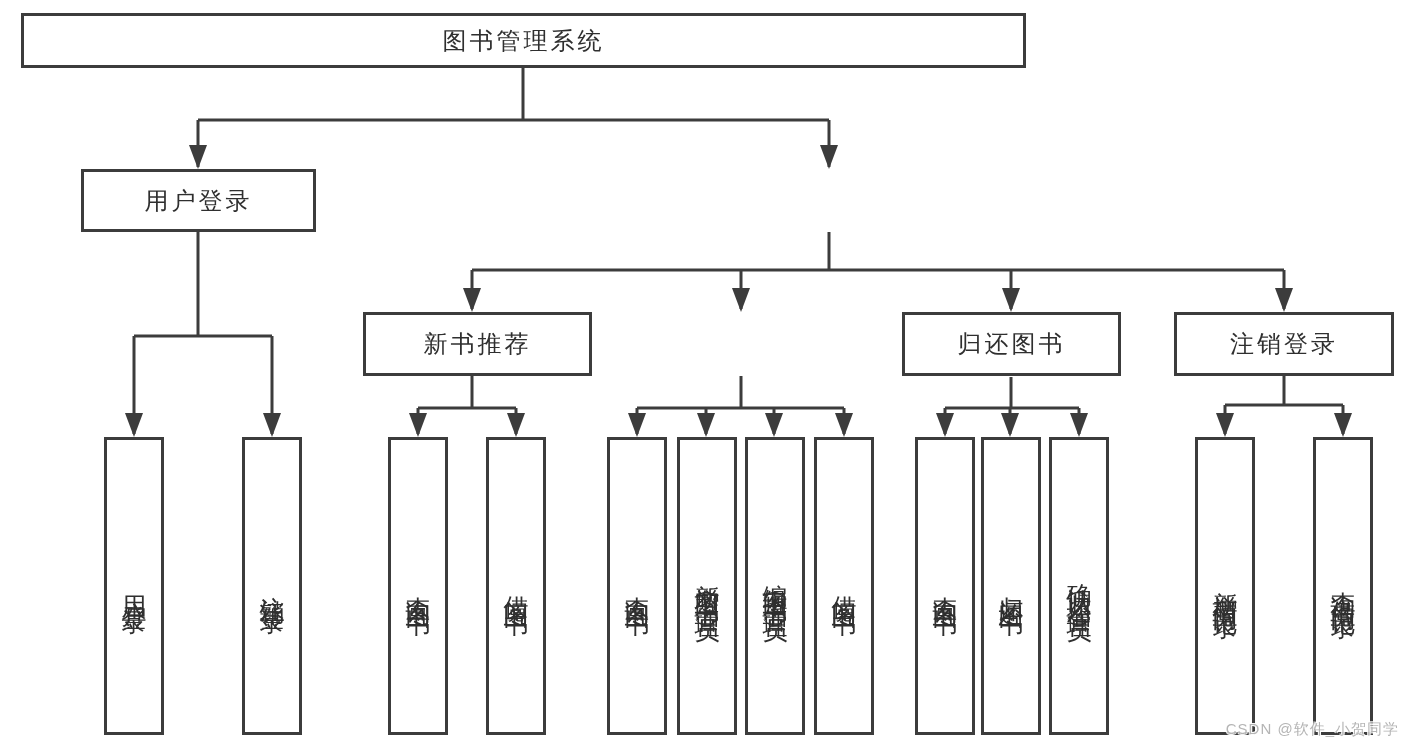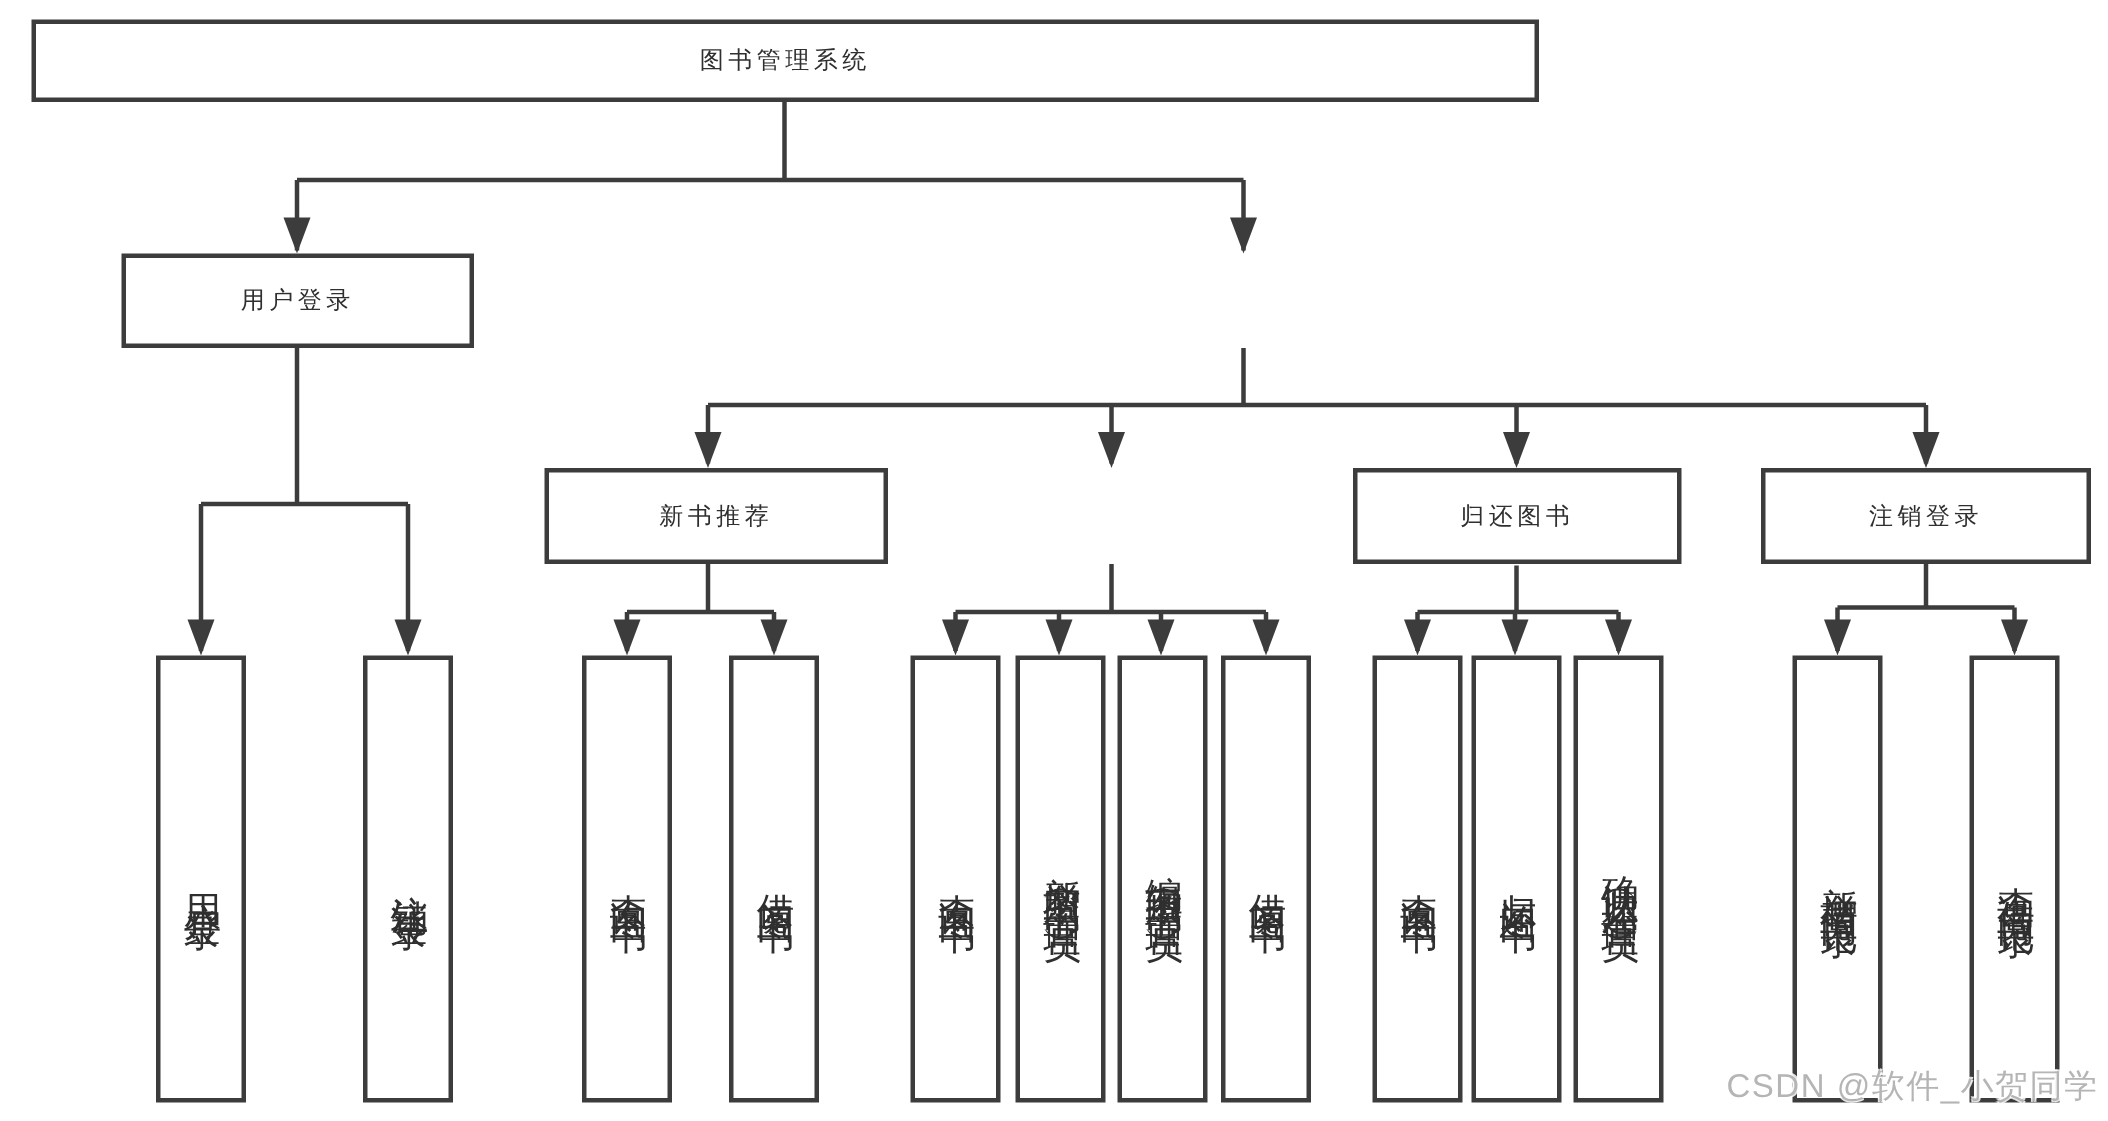--- a/index.html
+++ b/index.html
@@ -26,40 +26,40 @@
     box-sizing: border-box;
     border: 3px solid #3c3c3c;
     background: #ffffff;
     display: flex;
     align-items: center;
     justify-content: center;
     color: #2f2f2f;
     z-index: 2;
   }
   .hnode {
-    font-size: 16px;
+    font-size: 24px;
     letter-spacing: 3px;
   }
   .leaf {
     font-size: 25px;
   }
   .leaf .vtext {
     writing-mode: vertical-rl;
     text-orientation: mixed;
     letter-spacing: 5px;
     line-height: 1;
     white-space: nowrap;
   }
   .watermark {
     position: absolute;
     right: 6px;
     bottom: 8px;
     z-index: 5;
     color: #b5b5b5;
-    font-size: 22px;
+    font-size: 15px;
     letter-spacing: 1px;
     text-shadow: -1px -1px 0 rgba(255,255,255,0.85), 1px 1px 0 rgba(255,255,255,0.85),
                  -1px 1px 0 rgba(255,255,255,0.85), 1px -1px 0 rgba(255,255,255,0.85);
     pointer-events: none;
   }
 </style>
 </head>
 <body>
 
 <div class="stage">

